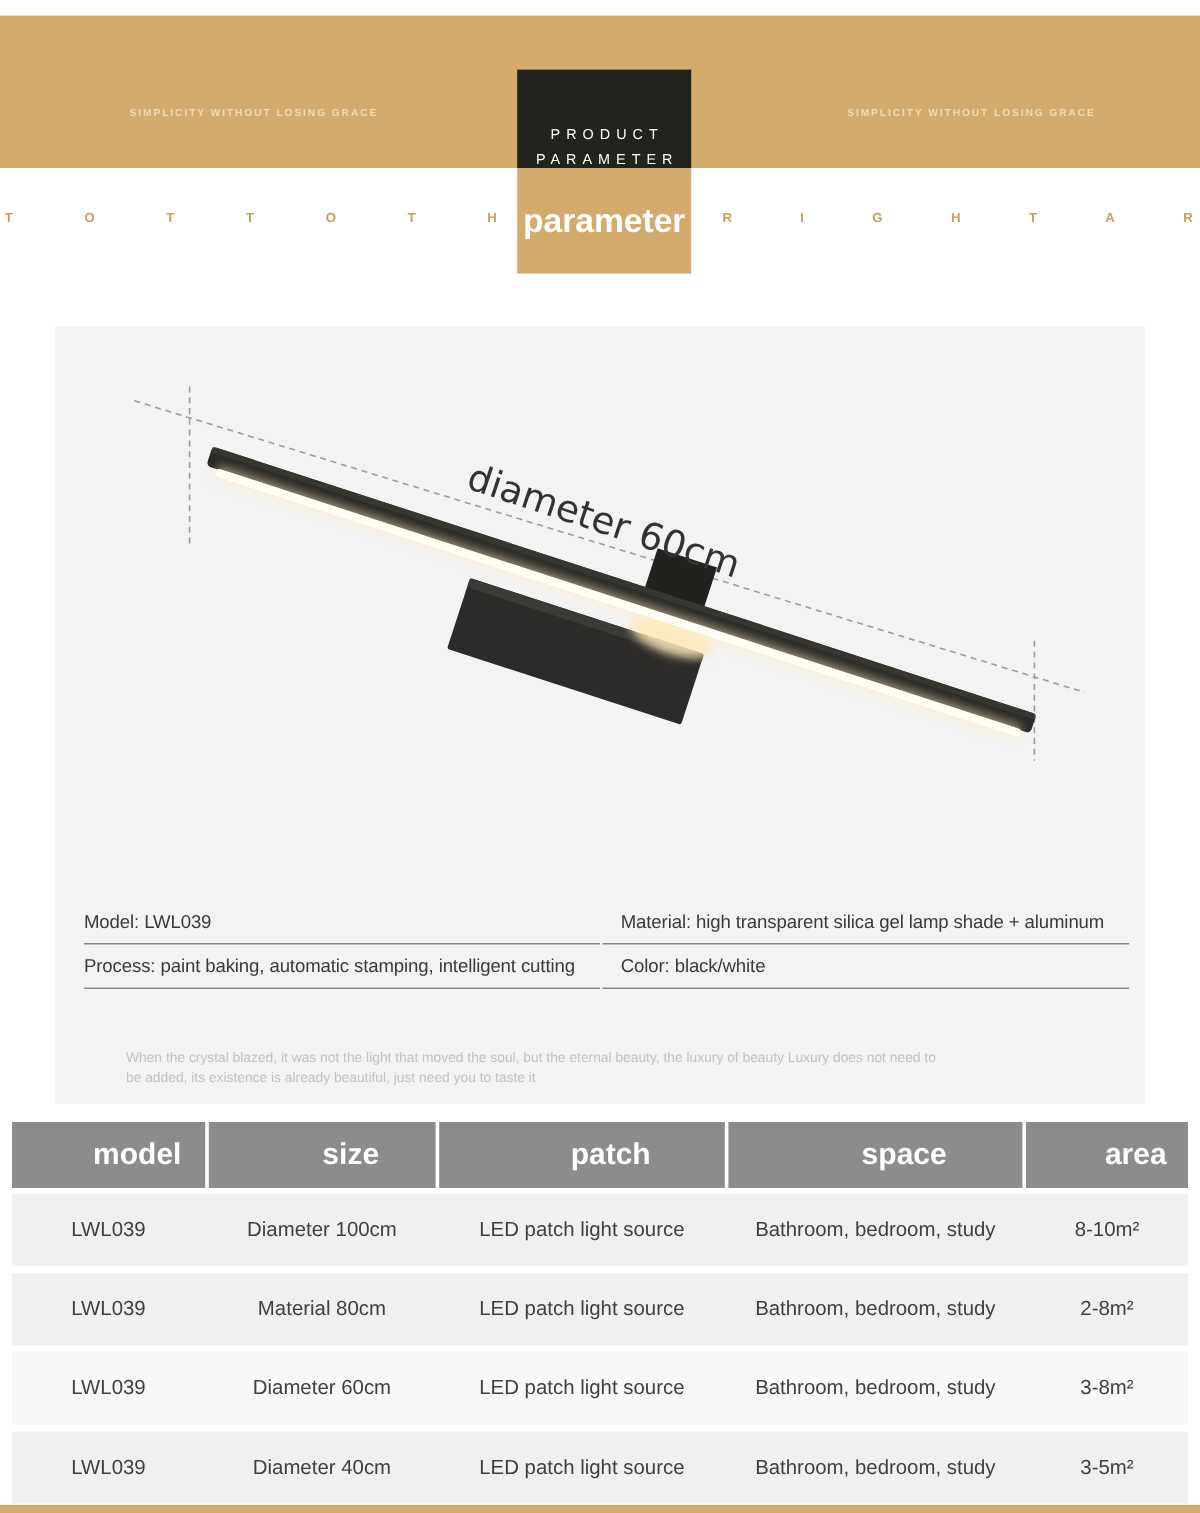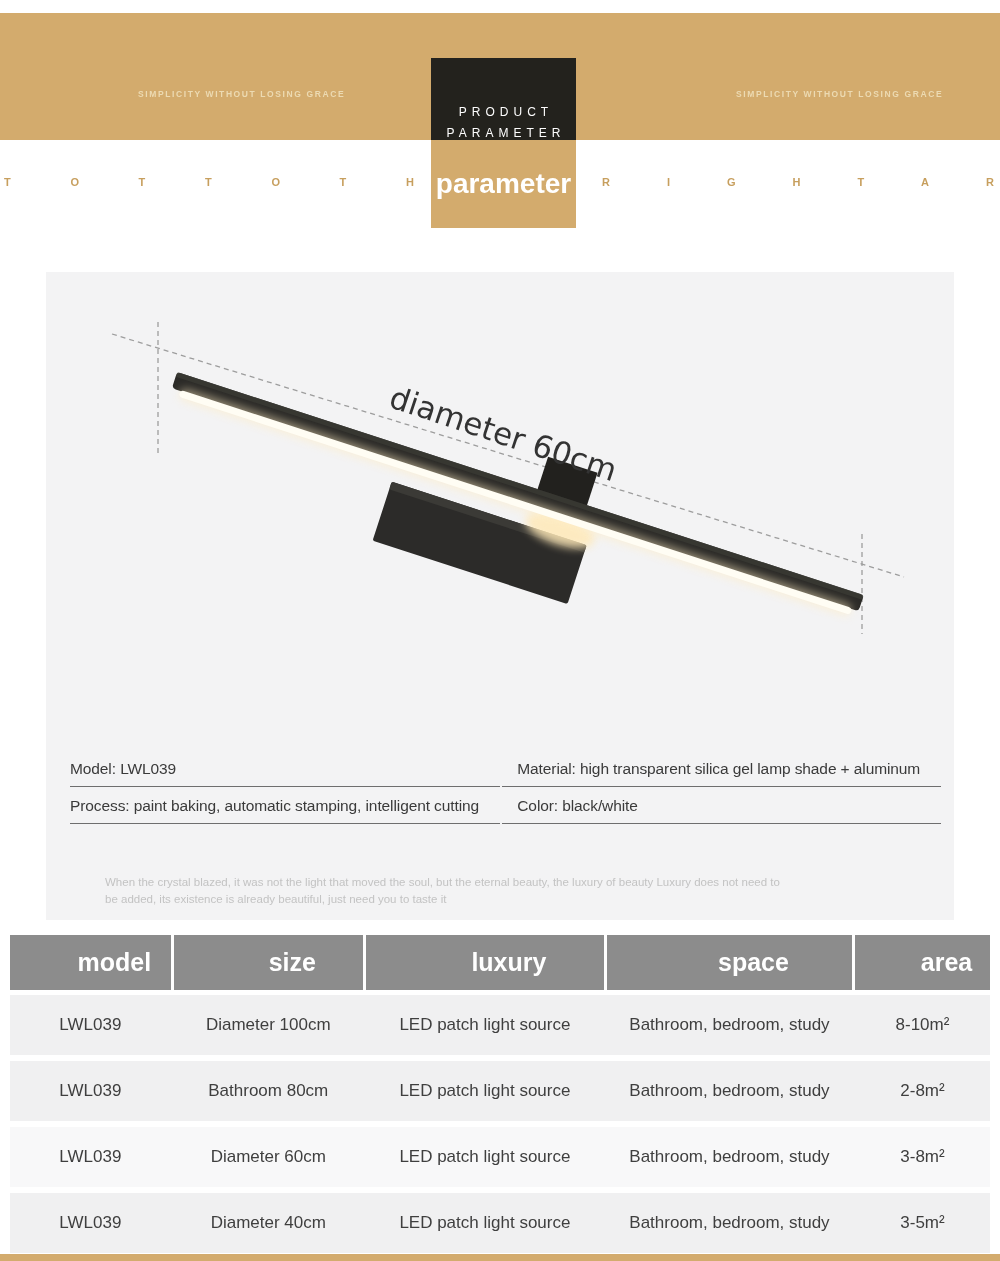--- a/index.html
+++ b/index.html
@@ -2,21 +2,21 @@
 <html><head>
 <meta charset="utf-8">
 <style>
   html,body{margin:0;padding:0;background:#fff;}
   .page{position:relative;width:1000px;height:1261px;background:#ffffff;overflow:hidden;
         font-family:"Liberation Sans",sans-serif;}
 
   
   .banner{position:absolute;left:0;top:13px;width:1000px;height:127px;background:#d3ab6d;}
   .tagline{position:absolute;top:76px;color:#ecdab2;font-size:8.5px;font-weight:bold;
-           letter-spacing:1.6px;white-space:nowrap;margin-left:30px;}
+           letter-spacing:1.6px;white-space:nowrap;}
   .tagline-left{left:108px;}
   .tagline-right{left:706px;}
   .title-box{position:absolute;left:431px;top:58px;width:145px;height:82px;background:#23221d;
              display:flex;flex-direction:column;align-items:center;justify-content:flex-end;gap:7px;
              color:#fdfdfd;font-size:12px;letter-spacing:5px;text-indent:5px;}
   .subtitle-box{position:absolute;left:431px;top:140px;width:145px;height:88px;background:#d3ab6d;
                 display:flex;align-items:center;justify-content:center;
                 color:#ffffff;font-size:28px;font-weight:bold;}
 
   
@@ -127,35 +127,35 @@
       </div>
     </div>
 
     <div class="quote">When the crystal blazed, it was not the light that moved the soul, but the eternal beauty, the luxury of beauty Luxury does not need to be added, its existence is already beautiful, just need you to taste it</div>
   </div>
 
   <div class="ptable">
     <div class="t-row t-head">
         <div class="t-cell">model</div>
         <div class="t-cell">size</div>
-        <div class="t-cell">luxury</div>
+        <div class="t-cell">patch</div>
         <div class="t-cell">space</div>
         <div class="t-cell">area</div>
       </div>
     <div>
         <div class="t-row t-body-row first">
           <div class="t-cell">LWL039</div>
           <div class="t-cell">Diameter 100cm</div>
           <div class="t-cell">LED patch light source</div>
           <div class="t-cell">Bathroom, bedroom, study</div>
           <div class="t-cell">8-10m²</div>
         </div>
         <div class="t-row t-body-row">
           <div class="t-cell">LWL039</div>
-          <div class="t-cell">Bathroom 80cm</div>
+          <div class="t-cell">Material 80cm</div>
           <div class="t-cell">LED patch light source</div>
           <div class="t-cell">Bathroom, bedroom, study</div>
           <div class="t-cell">2-8m²</div>
         </div>
         <div class="t-row t-body-row lighter">
           <div class="t-cell">LWL039</div>
           <div class="t-cell">Diameter 60cm</div>
           <div class="t-cell">LED patch light source</div>
           <div class="t-cell">Bathroom, bedroom, study</div>
           <div class="t-cell">3-8m²</div>

